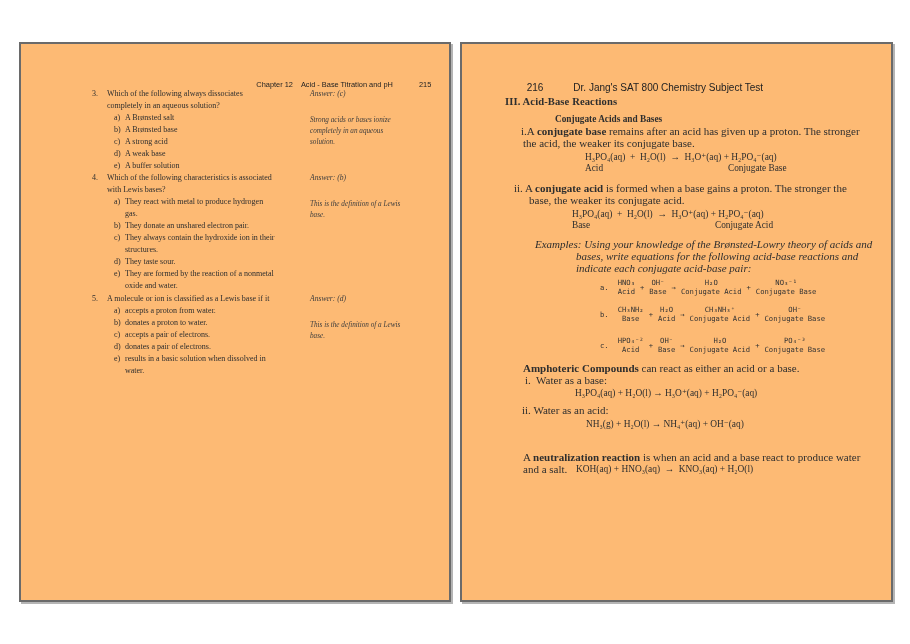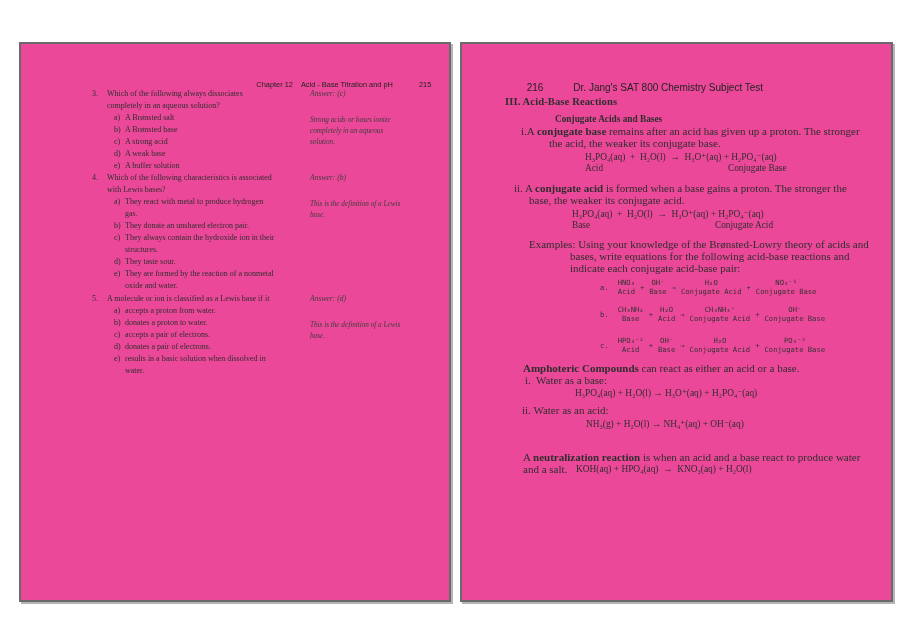--- a/index.html
+++ b/index.html
@@ -1,18 +1,18 @@
 <!DOCTYPE html>
 <html><head>
 <meta charset="utf-8">
 <style>
   html,body{margin:0;padding:0;background:#ffffff;}
   .stage{position:relative;width:910px;height:644px;background:#ffffff;overflow:hidden;
          font-family:"Liberation Serif","DejaVu Serif",serif;color:#2e2e2e;}
-  .page{position:absolute;top:42px;width:432px;height:560px;background:#ec4899;
+  .page{position:absolute;top:42px;width:432px;height:560px;background:#fdba74;
         border:2px solid #6a6a6a;box-sizing:border-box;box-shadow:2px 2px 0 #b5b5b5;}
   .page-left{left:19px;}
   .page-right{left:460px;width:433px;}
   .abs{position:absolute;}
   .line{white-space:pre;}
 
   
   .lp-header{top:27px;left:223px;font-family:"Liberation Sans",sans-serif;font-size:7.4px;
              color:#222;white-space:pre;}
   .lp-header .pgnum{margin-left:26px;}
@@ -208,21 +208,21 @@
 
     <div class="abs rp-header">
       <span>216</span><span class="ttl">Dr. Jang's SAT 800 Chemistry Subject Test</span>
     </div>
 
     <div class="abs sec-title">III. Acid-Base Reactions</div>
     <div class="abs sub-title">Conjugate Acids and Bases</div>
 
     <div class="abs rp-body" style="top:81px;left:59px;">
       <div class="line"><span>i.A </span><b>conjugate base</b><span> remains after an acid has given up a proton. The stronger</span></div>
-      <div class="line" style="margin-left:28px;">the acid, the weaker its conjugate base.</div>
+      <div class="line" style="margin-left:2px;">the acid, the weaker its conjugate base.</div>
     </div>
 
     <div class="abs" style="top:107px;left:123px;">
       <div class="eq">H₃PO₄(aq)  +  H₂O(l)  →  H₃O⁺(aq) + H₂PO₄⁻(aq)</div>
       <div class="eq-labels">
         <span>Acid</span>
         <span class="eq-label-right">Conjugate Base</span>
       </div>
     </div>
 
@@ -232,21 +232,21 @@
     </div>
 
     <div class="abs" style="top:164px;left:110px;">
       <div class="eq">H₃PO₄(aq)  +  H₂O(l)  →  H₃O⁺(aq) + H₂PO₄⁻(aq)</div>
       <div class="eq-labels">
         <span>Base</span>
         <span class="eq-label-right">Conjugate Acid</span>
       </div>
     </div>
 
-    <div class="abs rp-body" style="top:194px;left:67px;">
+    <div class="abs rp-body" style="top:194px;left:73px;font-style:italic;">
       <div class="line">Examples: Using your knowledge of the Brønsted-Lowry theory of acids and</div>
       <div class="line" style="margin-left:41px;">bases, write equations for the following acid-base reactions and</div>
       <div class="line" style="margin-left:41px;">indicate each conjugate acid-base pair:</div>
     </div>
 
     <div class="abs ex-row" style="top:234px;left:138px;">
       <span class="ex-label">a.</span>
       <span class="ex-term">
           <span>HNO₃</span>
           <span>Acid</span>
@@ -319,16 +319,16 @@
     <div class="abs rp-body line" style="top:330px;left:63px;">i.  Water as a base:</div>
     <div class="abs eq" style="top:343px;left:113px;">H₃PO₄(aq) + H₂O(l) → H₃O⁺(aq) + H₂PO₄⁻(aq)</div>
 
     <div class="abs rp-body line" style="top:360px;left:60px;">ii. Water as an acid:</div>
     <div class="abs eq" style="top:374px;left:124px;">NH₃(g) + H₂O(l) → NH₄⁺(aq) + OH⁻(aq)</div>
 
     <div class="abs rp-body" style="top:407px;left:61px;">
       <div class="line"><span>A </span><b>neutralization reaction</b><span> is when an acid and a base react to produce water</span></div>
       <div class="line">and a salt.</div>
     </div>
-    <div class="abs eq" style="top:419px;left:114px;">KOH(aq) + HPO₄(aq)  →  KNO₃(aq) + H₂O(l)</div>
+    <div class="abs eq" style="top:419px;left:114px;">KOH(aq) + HNO₃(aq)  →  KNO₃(aq) + H₂O(l)</div>
 
   </div>
 </div>
 
 </body></html>

